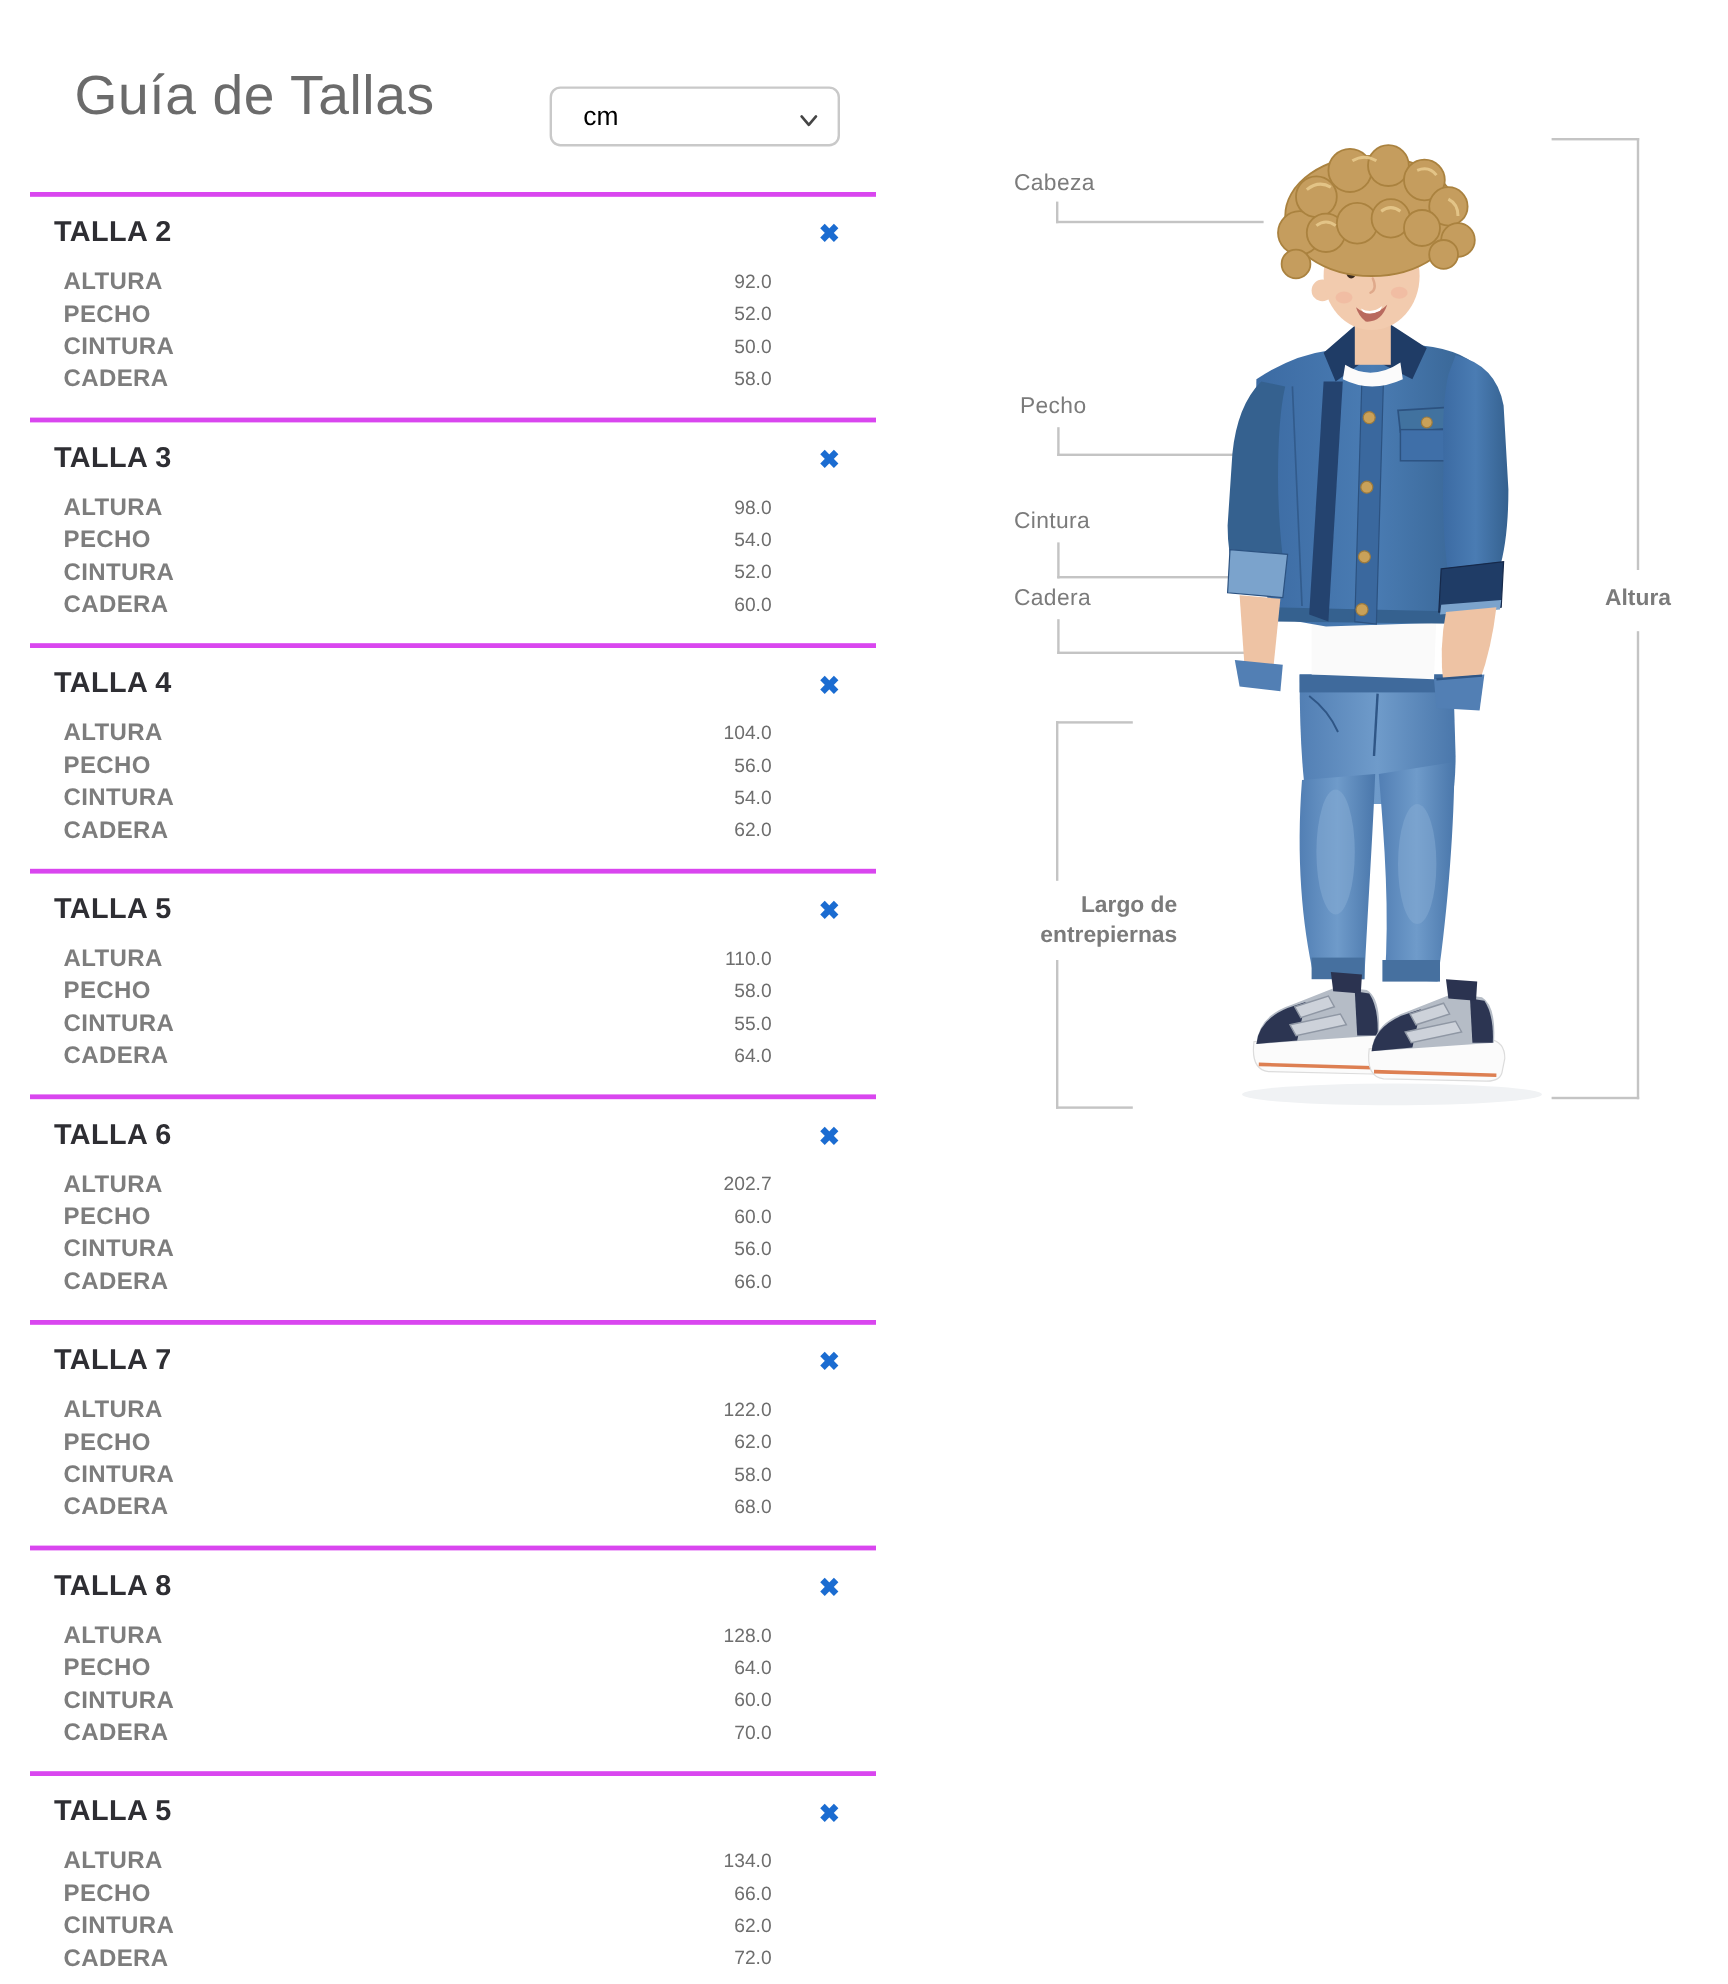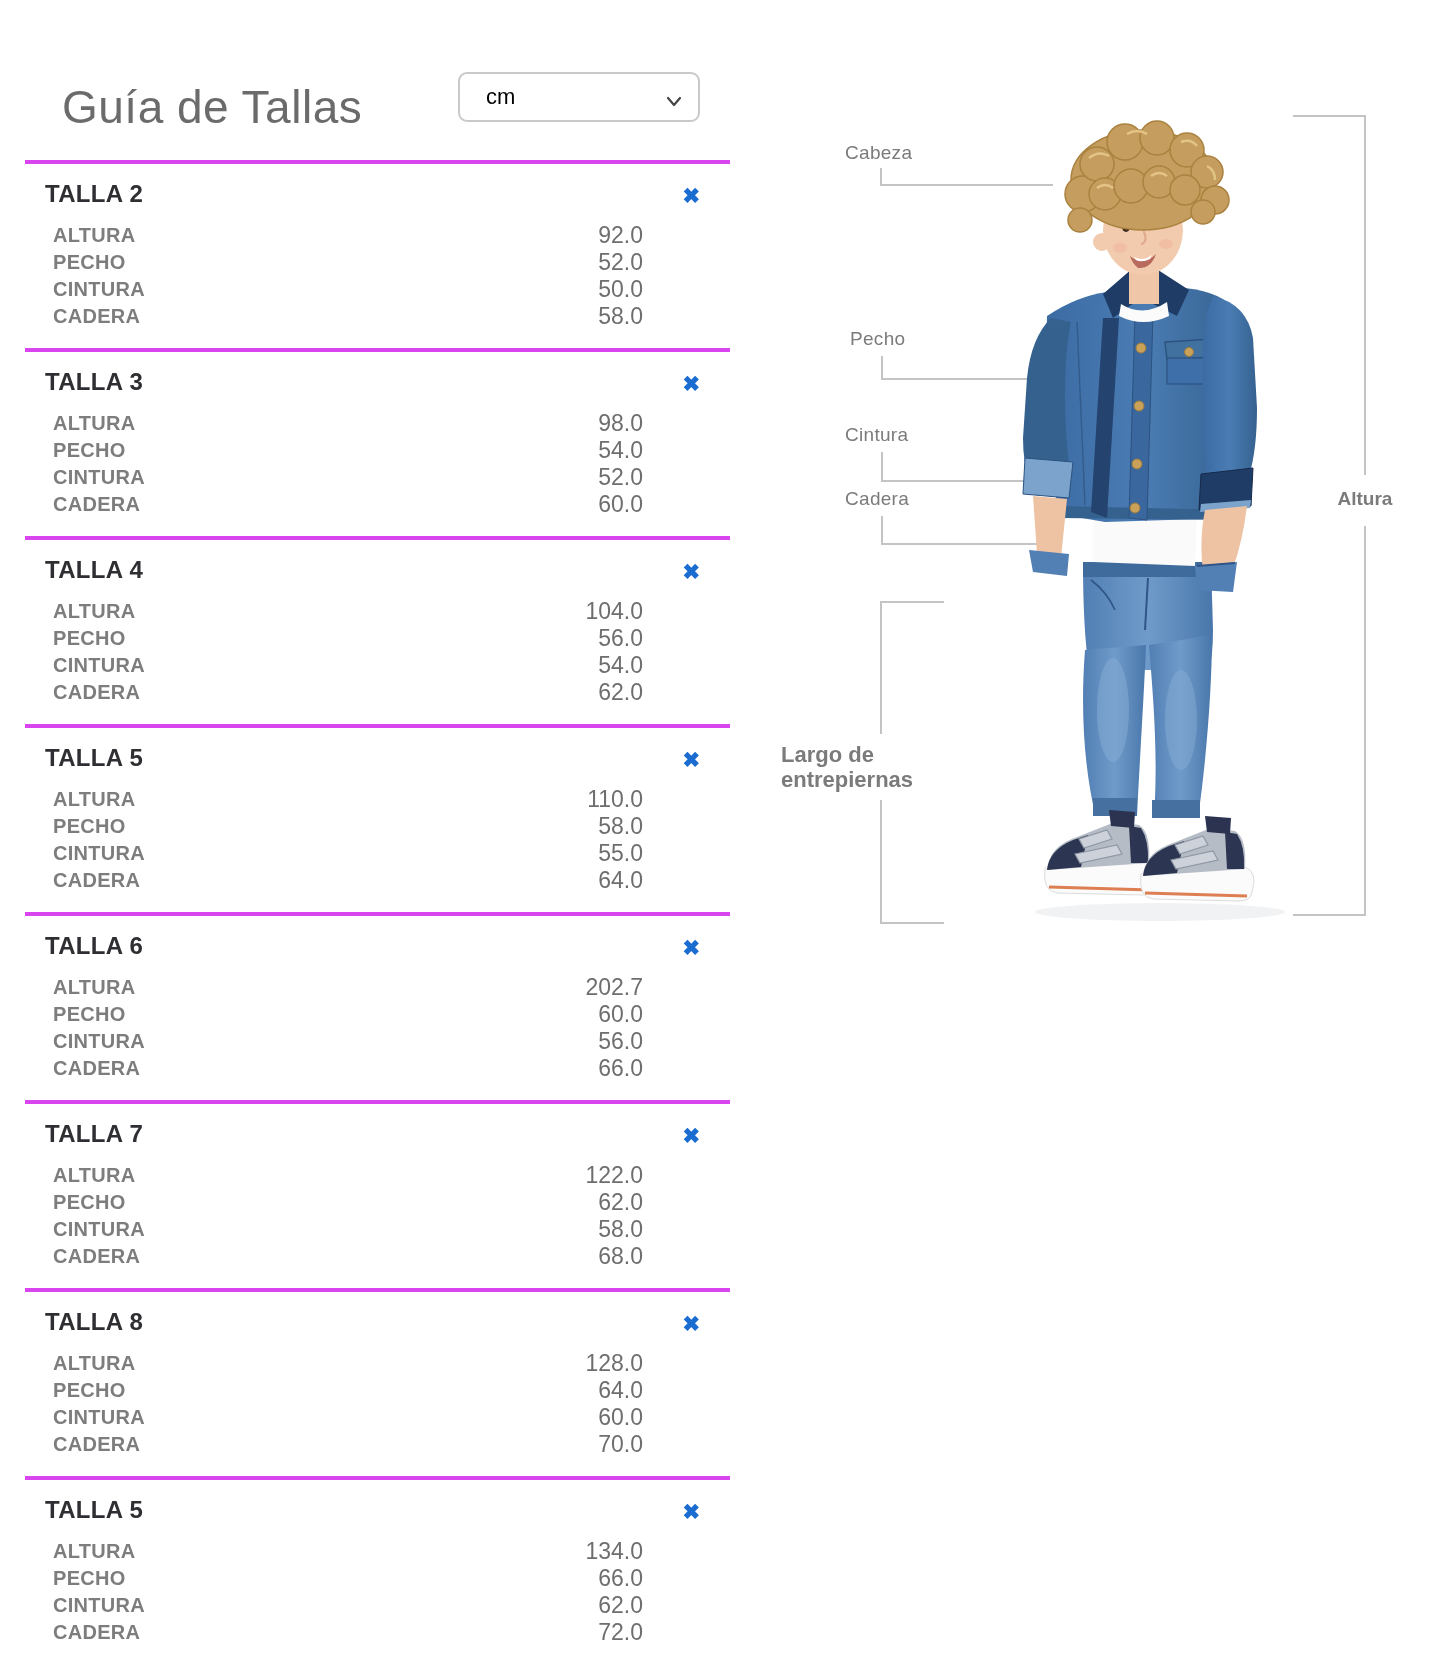--- a/index.html
+++ b/index.html
@@ -1,41 +1,41 @@
 <!DOCTYPE html>
 <html><head>
 <meta charset="utf-8">
 <style>
   html,body{margin:0;padding:0;background:#ffffff;}
   body{font-family:"Liberation Sans", sans-serif; -webkit-font-smoothing:antialiased;}
   #page{position:relative;width:1440px;height:1653px;background:#fff;overflow:hidden;}
 
   
-  .page-title{position:absolute;left:62px;top:80px;font-size:46px;color:#6b6b6b;font-weight:500;letter-spacing:.5px;}
+  .page-title{position:absolute;left:62px;top:52px;font-size:46px;color:#6b6b6b;font-weight:500;letter-spacing:.5px;}
   .unit-select{position:absolute;left:458px;top:72px;width:242px;height:50px;border:2px solid #c9c9c9;border-radius:9px;background:#fff;display:flex;align-items:center;box-sizing:border-box;cursor:pointer;}
   .unit-select .val{margin-left:26px;font-size:22px;color:#000000;}
   .unit-select .chev{position:absolute;right:16px;top:19px;}
 
   
   .sections{position:absolute;left:25px;top:160px;width:705px;}
   .size-section{border-top:4px solid #d946ef;padding:16px 0 18px 0;}
   .sec-head{display:flex;justify-content:space-between;align-items:flex-start;height:28px;}
   .sec-title{font-size:24px;font-weight:bold;color:#2e2e33;line-height:28px;padding-left:20px;letter-spacing:.3px;}
   .close-x{background:none;border:none;padding:0;margin:6px 30px 0 0;font-size:21px;font-weight:bold;color:#1b6cd1;line-height:20px;cursor:pointer;}
   .mrows{margin-top:14px;}
   .mrow{display:flex;justify-content:space-between;line-height:27px;}
   .mlabel{padding-left:28px;font-size:20px;font-weight:bold;color:#7d7d7d;letter-spacing:.3px;}
-  .mvalue{margin-right:87px;font-size:23px;color:#6e6e6e;}
+  .mvalue{margin-right:87px;font-size:16px;color:#6e6e6e;}
 
   
   .dlabel{position:absolute;font-size:19px;font-weight:normal;color:#7b7b7b;letter-spacing:.3px;}
   .dline{position:absolute;background:#c4c4c4;}
   .dline.h{height:2px;}
   .dline.v{width:2px;}
-  .largo-label{position:absolute;left:781px;top:742px;width:200px;text-align:left;font-size:22px;font-weight:bold;color:#7b7b7b;line-height:25px;}
+  .largo-label{position:absolute;left:781px;top:742px;width:200px;text-align:right;font-size:19px;font-weight:bold;color:#7b7b7b;line-height:25px;}
   .altura-label{position:absolute;left:1305px;top:488px;width:120px;text-align:center;font-size:19px;font-weight:bold;color:#7b7b7b;background:#fff;}
   .boy{position:absolute;left:985px;top:110px;width:310px;height:815px;}
 </style>
 </head>
 <body>
 
 <div id="page">
 
   <div class="page-title">Guía de Tallas</div>
 

